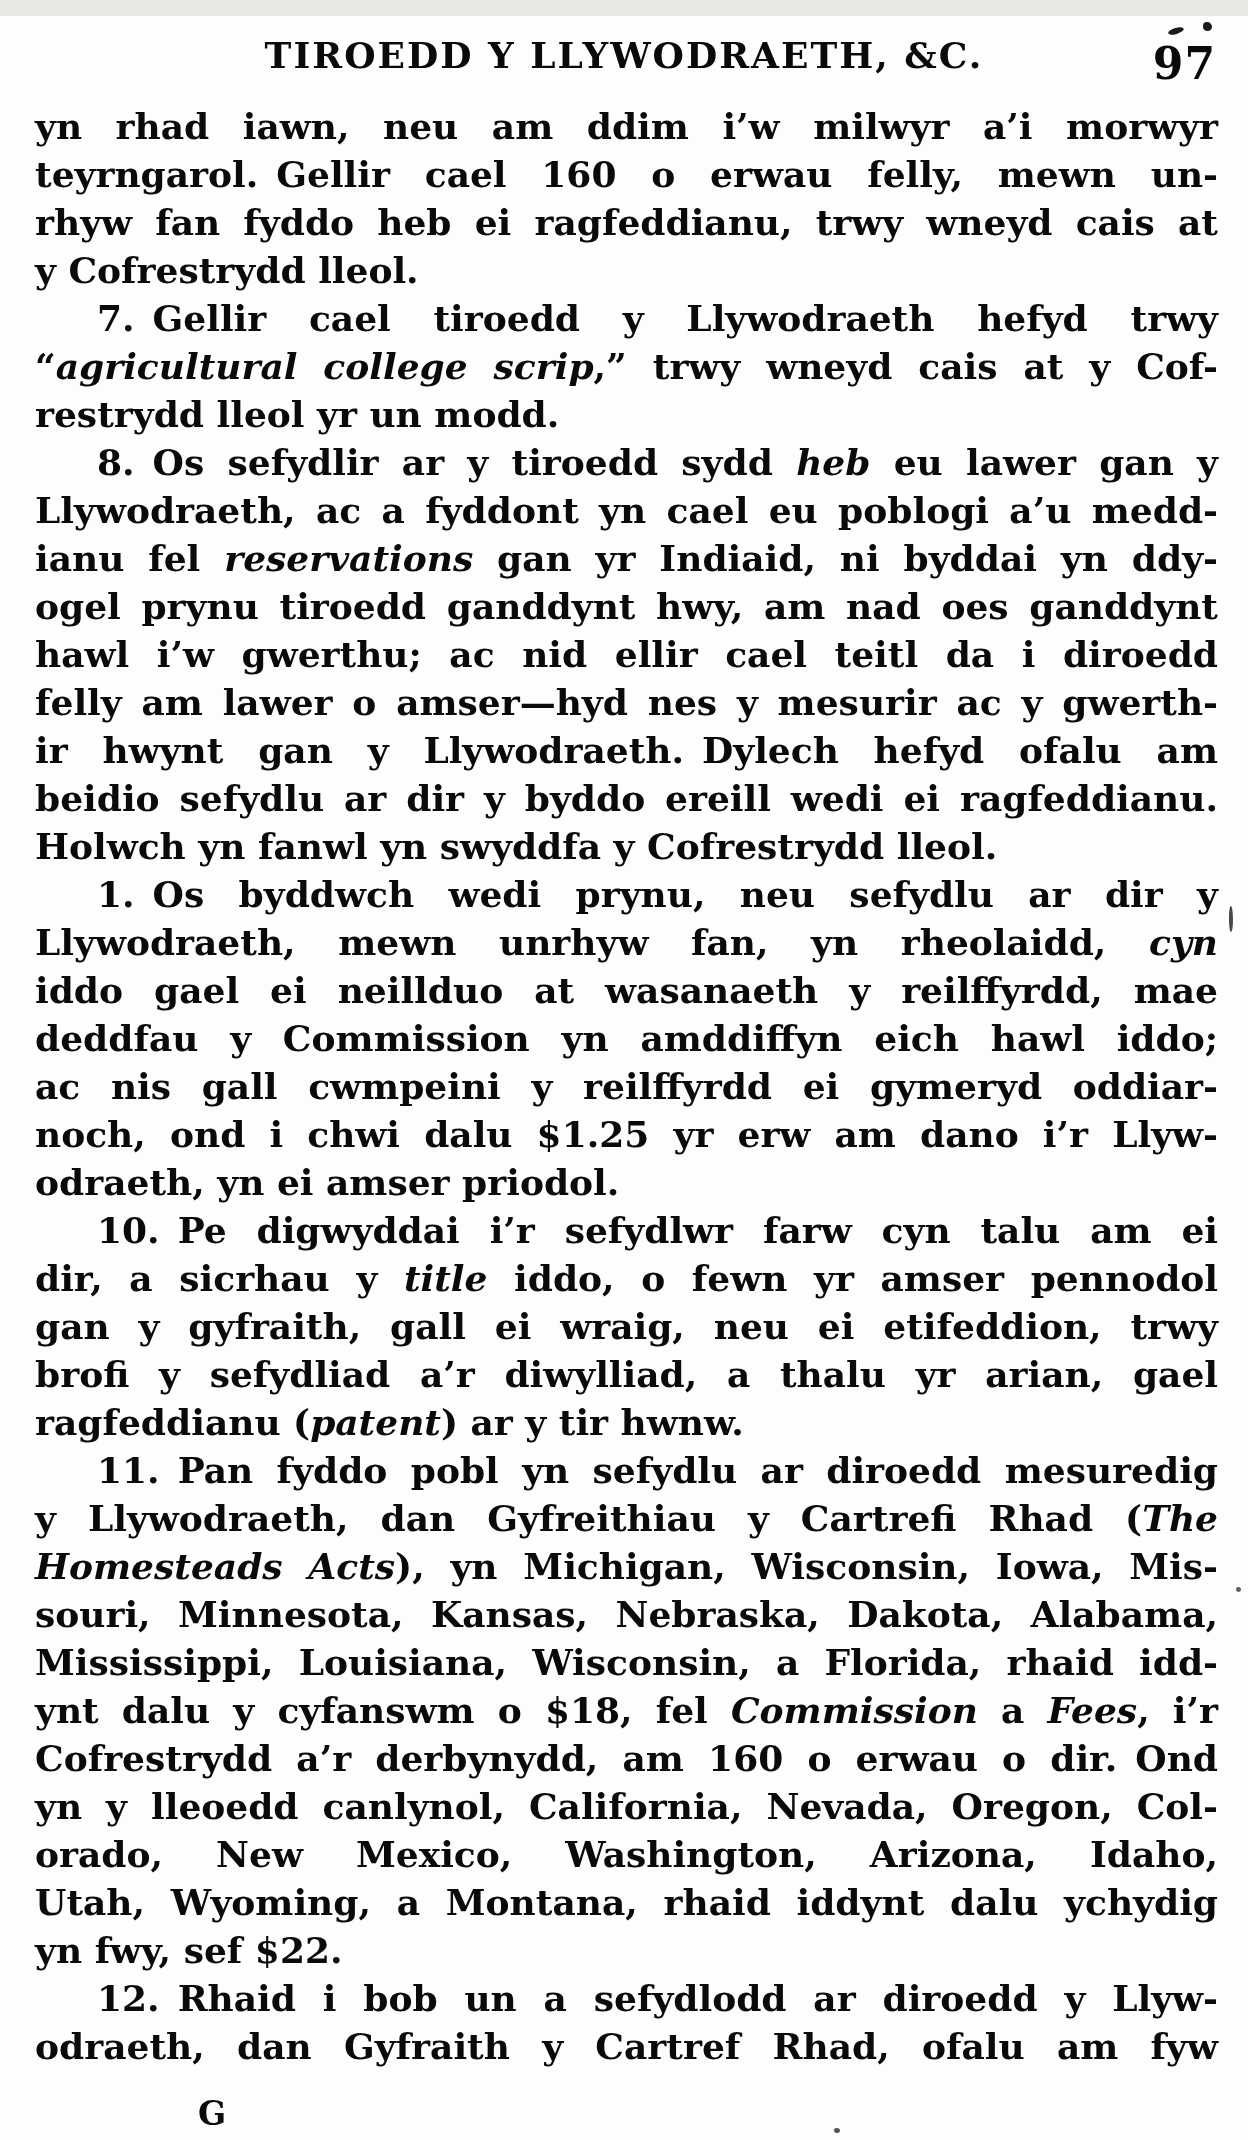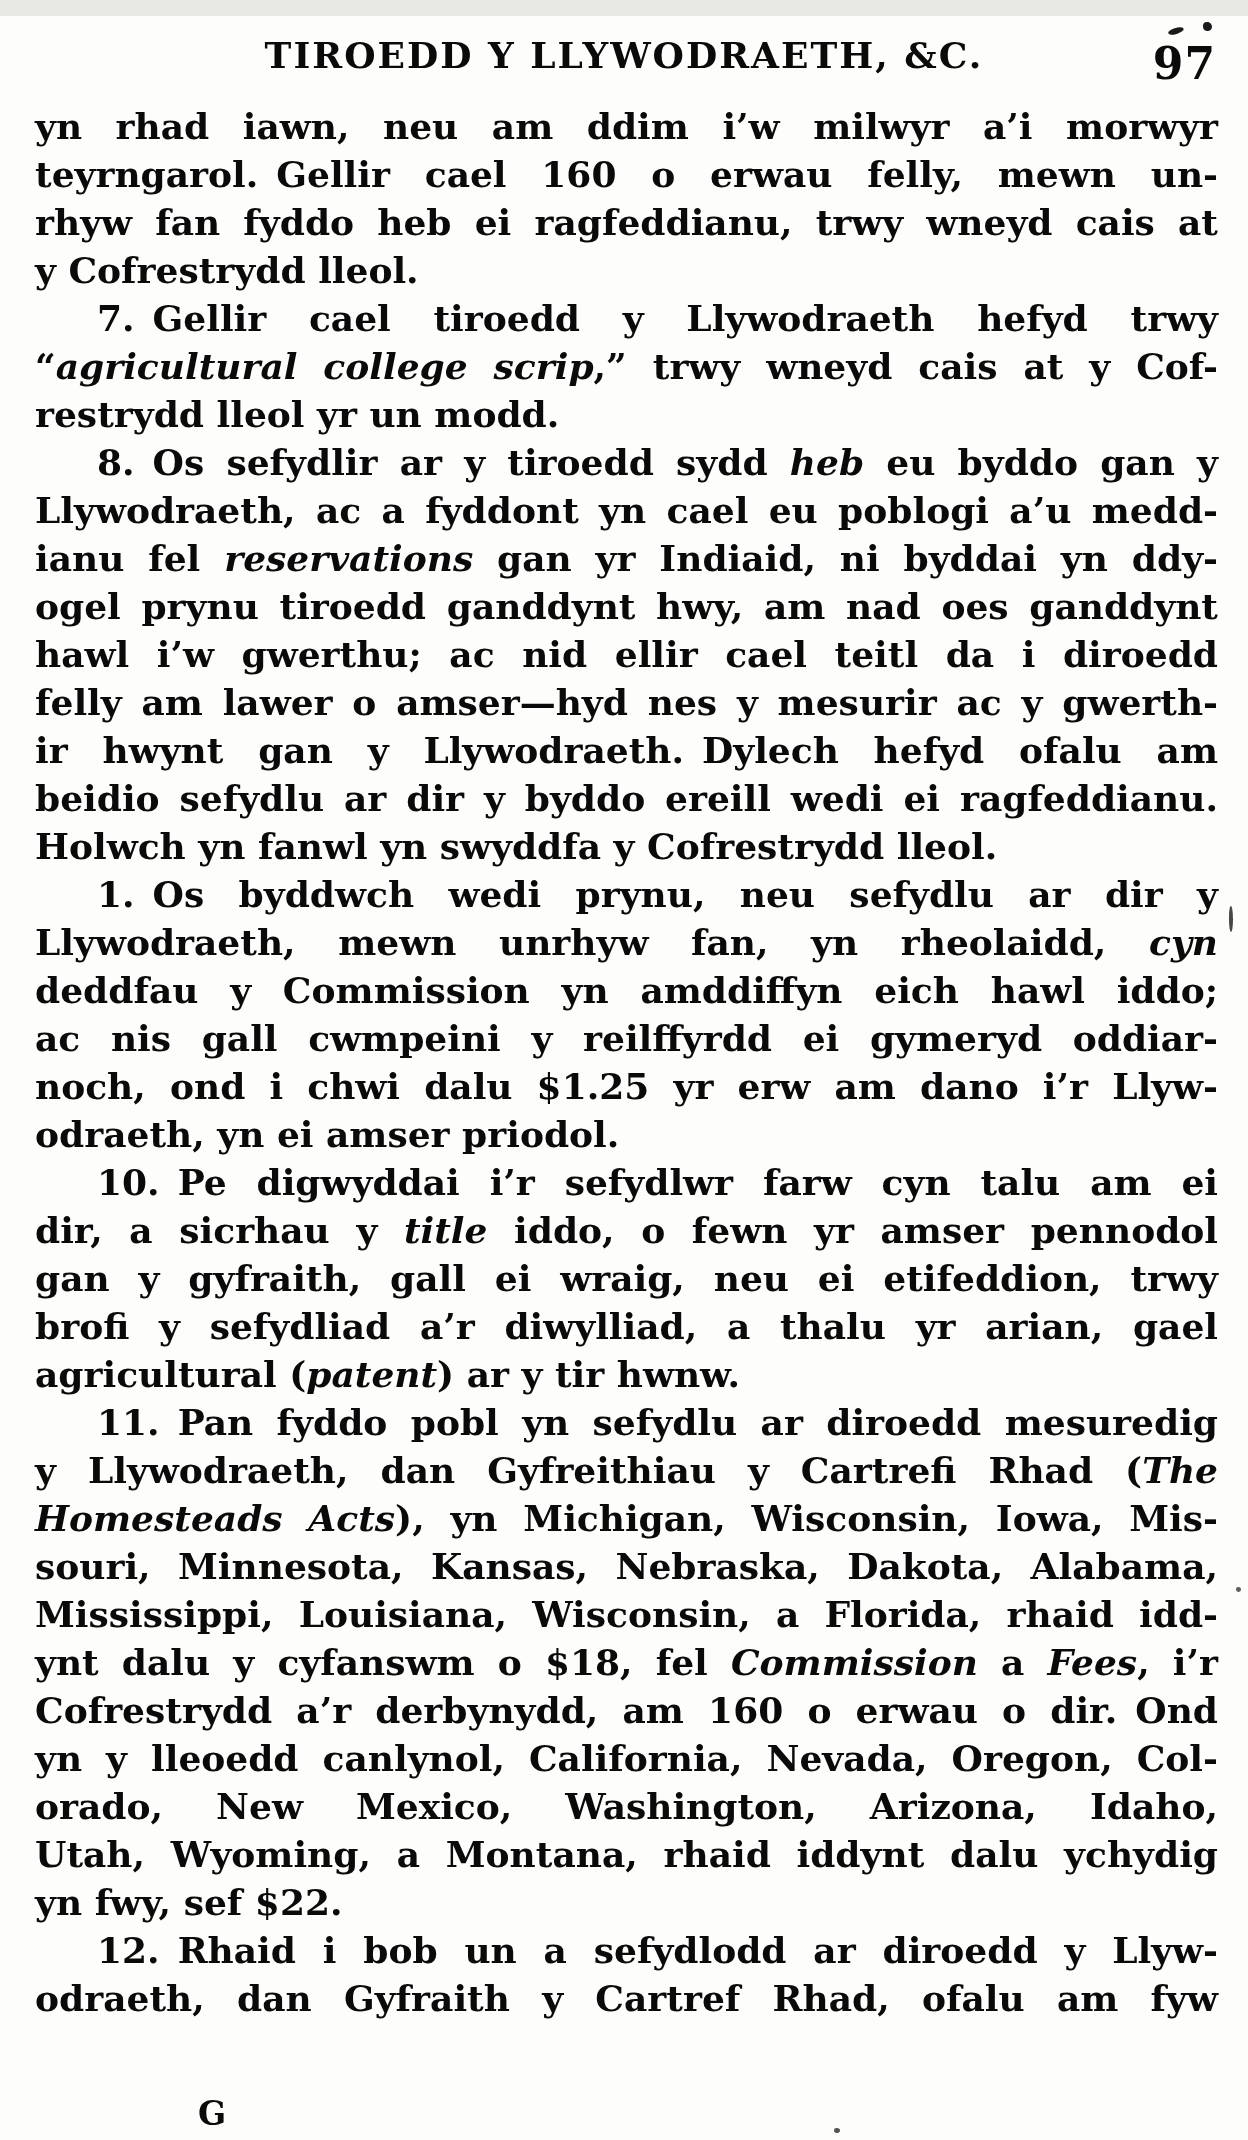--- a/index.html
+++ b/index.html
@@ -83,40 +83,41 @@
   </div>
 
   <div class="body-text" id="text-body">
       <div class="line"><span class="seg">yn rhad iawn, neu am ddim i’w milwyr a’i morwyr</span></div>
       <div class="line"><span class="seg">teyrngarol. Gellir cael 160 o erwau felly, mewn un-</span></div>
       <div class="line"><span class="seg">rhyw fan fyddo heb ei ragfeddianu, trwy wneyd cais at</span></div>
       <div class="line para-end"><span class="seg">y Cofrestrydd lleol.</span></div>
       <div class="line indent"><span class="seg">7. Gellir cael tiroedd y Llywodraeth hefyd trwy</span></div>
       <div class="line"><span class="seg">“</span><span class="seg italic">agricultural college scrip</span><span class="seg">,” trwy wneyd cais at y Cof-</span></div>
       <div class="line para-end"><span class="seg">restrydd lleol yr un modd.</span></div>
-      <div class="line indent"><span class="seg">8. Os sefydlir ar y tiroedd sydd </span><span class="seg italic">heb</span><span class="seg"> eu byddo gan y</span></div>
+      <div class="line indent"><span class="seg">8. Os sefydlir ar y tiroedd sydd </span><span class="seg italic">heb</span><span class="seg"> eu lawer gan y</span></div>
       <div class="line"><span class="seg">Llywodraeth, ac a fyddont yn cael eu poblogi a’u medd-</span></div>
       <div class="line"><span class="seg">ianu fel </span><span class="seg italic">reservations</span><span class="seg"> gan yr Indiaid, ni byddai yn ddy-</span></div>
       <div class="line"><span class="seg">ogel prynu tiroedd ganddynt hwy, am nad oes ganddynt</span></div>
       <div class="line"><span class="seg">hawl i’w gwerthu; ac nid ellir cael teitl da i diroedd</span></div>
       <div class="line"><span class="seg">felly am lawer o amser—hyd nes y mesurir ac y gwerth-</span></div>
       <div class="line"><span class="seg">ir hwynt gan y Llywodraeth. Dylech hefyd ofalu am</span></div>
       <div class="line"><span class="seg">beidio sefydlu ar dir y byddo ereill wedi ei ragfeddianu.</span></div>
       <div class="line para-end"><span class="seg">Holwch yn fanwl yn swyddfa y Cofrestrydd lleol.</span></div>
       <div class="line indent"><span class="seg">1. Os byddwch wedi prynu, neu sefydlu ar dir y</span></div>
       <div class="line"><span class="seg">Llywodraeth, mewn unrhyw fan, yn rheolaidd, </span><span class="seg italic">cyn</span></div>
+      <div class="line"><span class="seg">iddo gael ei neillduo at wasanaeth y reilffyrdd, mae</span></div>
       <div class="line"><span class="seg">deddfau y Commission yn amddiffyn eich hawl iddo;</span></div>
       <div class="line"><span class="seg">ac nis gall cwmpeini y reilffyrdd ei gymeryd oddiar-</span></div>
       <div class="line"><span class="seg">noch, ond i chwi dalu $1.25 yr erw am dano i’r Llyw-</span></div>
       <div class="line para-end"><span class="seg">odraeth, yn ei amser priodol.</span></div>
       <div class="line indent"><span class="seg">10. Pe digwyddai i’r sefydlwr farw cyn talu am ei</span></div>
       <div class="line"><span class="seg">dir, a sicrhau y </span><span class="seg italic">title</span><span class="seg"> iddo, o fewn yr amser pennodol</span></div>
       <div class="line"><span class="seg">gan y gyfraith, gall ei wraig, neu ei etifeddion, trwy</span></div>
       <div class="line"><span class="seg">brofi y sefydliad a’r diwylliad, a thalu yr arian, gael</span></div>
-      <div class="line para-end"><span class="seg">agricultural (</span><span class="seg italic">patent</span><span class="seg">) ar y tir hwnw.</span></div>
+      <div class="line para-end"><span class="seg">ragfeddianu (</span><span class="seg italic">patent</span><span class="seg">) ar y tir hwnw.</span></div>
       <div class="line indent"><span class="seg">11. Pan fyddo pobl yn sefydlu ar diroedd mesuredig</span></div>
       <div class="line"><span class="seg">y Llywodraeth, dan Gyfreithiau y Cartrefi Rhad (</span><span class="seg italic">The</span></div>
       <div class="line"><span class="seg italic">Homesteads Acts</span><span class="seg">), yn Michigan, Wisconsin, Iowa, Mis-</span></div>
       <div class="line"><span class="seg">souri, Minnesota, Kansas, Nebraska, Dakota, Alabama,</span></div>
       <div class="line"><span class="seg">Mississippi, Louisiana, Wisconsin, a Florida, rhaid idd-</span></div>
       <div class="line"><span class="seg">ynt dalu y cyfanswm o $18, fel </span><span class="seg italic">Commission</span><span class="seg"> a </span><span class="seg italic">Fees</span><span class="seg">, i’r</span></div>
       <div class="line"><span class="seg">Cofrestrydd a’r derbynydd, am 160 o erwau o dir. Ond</span></div>
       <div class="line"><span class="seg">yn y lleoedd canlynol, California, Nevada, Oregon, Col-</span></div>
       <div class="line"><span class="seg">orado, New Mexico, Washington, Arizona, Idaho,</span></div>
       <div class="line"><span class="seg">Utah, Wyoming, a Montana, rhaid iddynt dalu ychydig</span></div>

